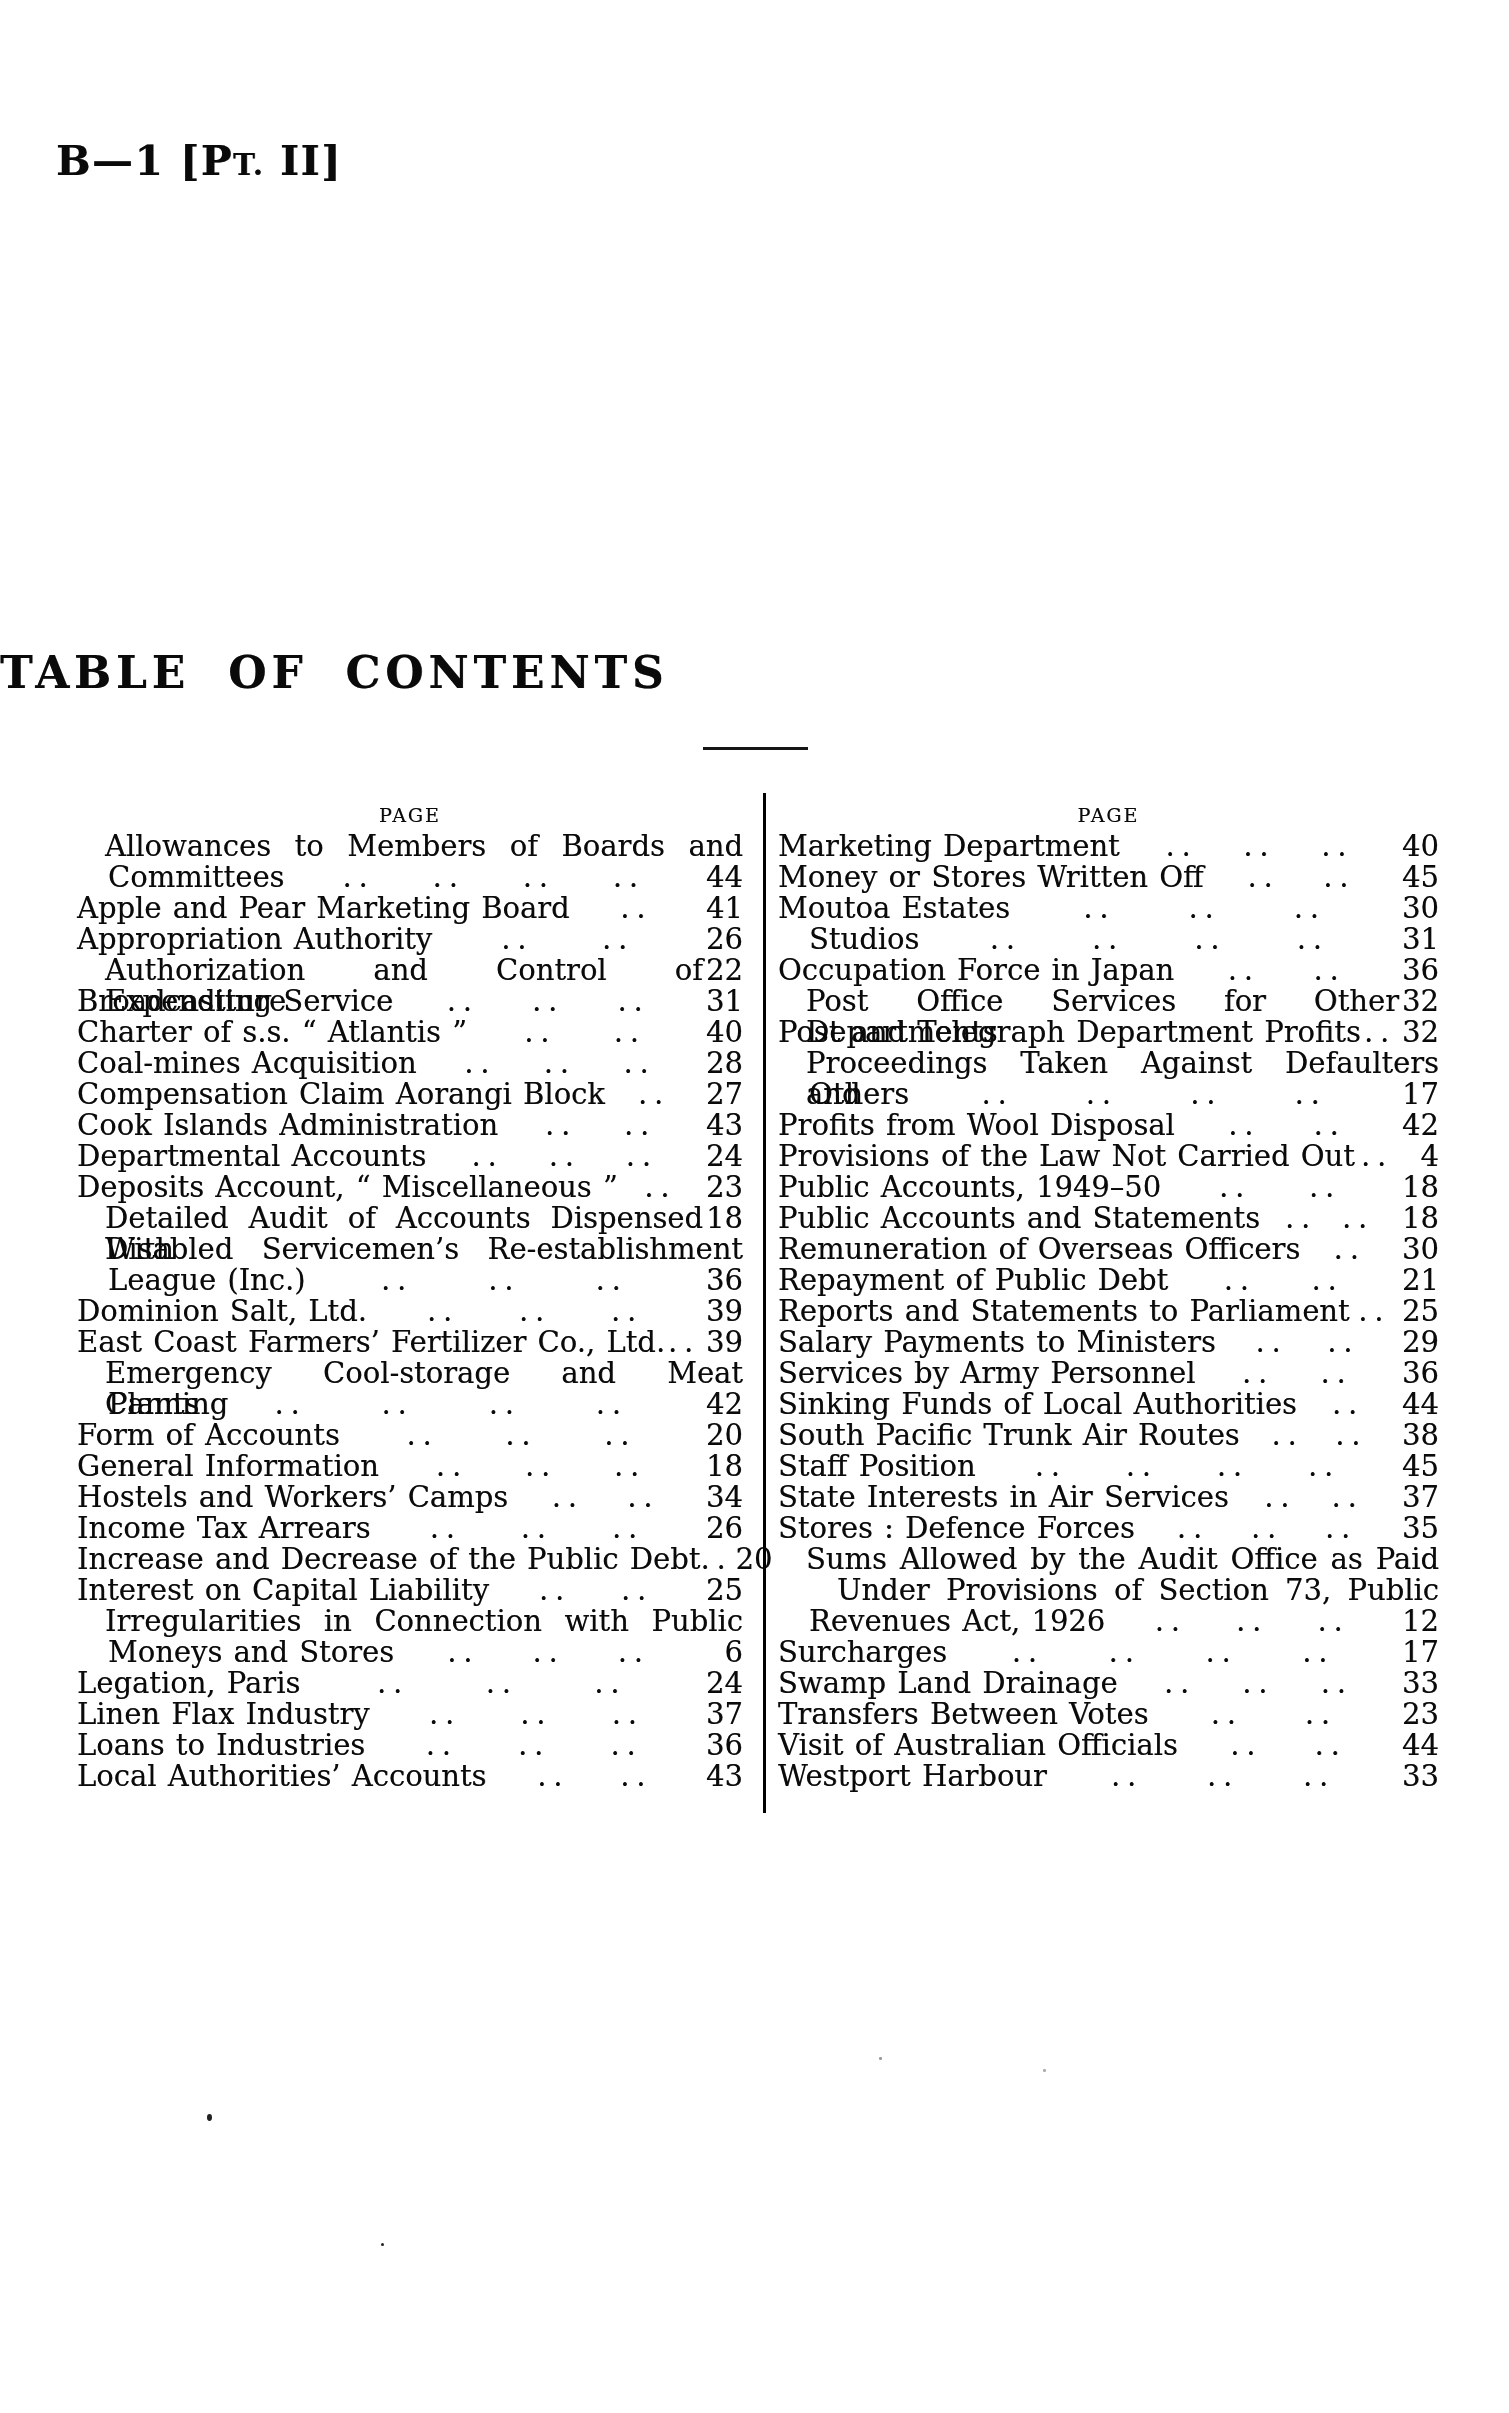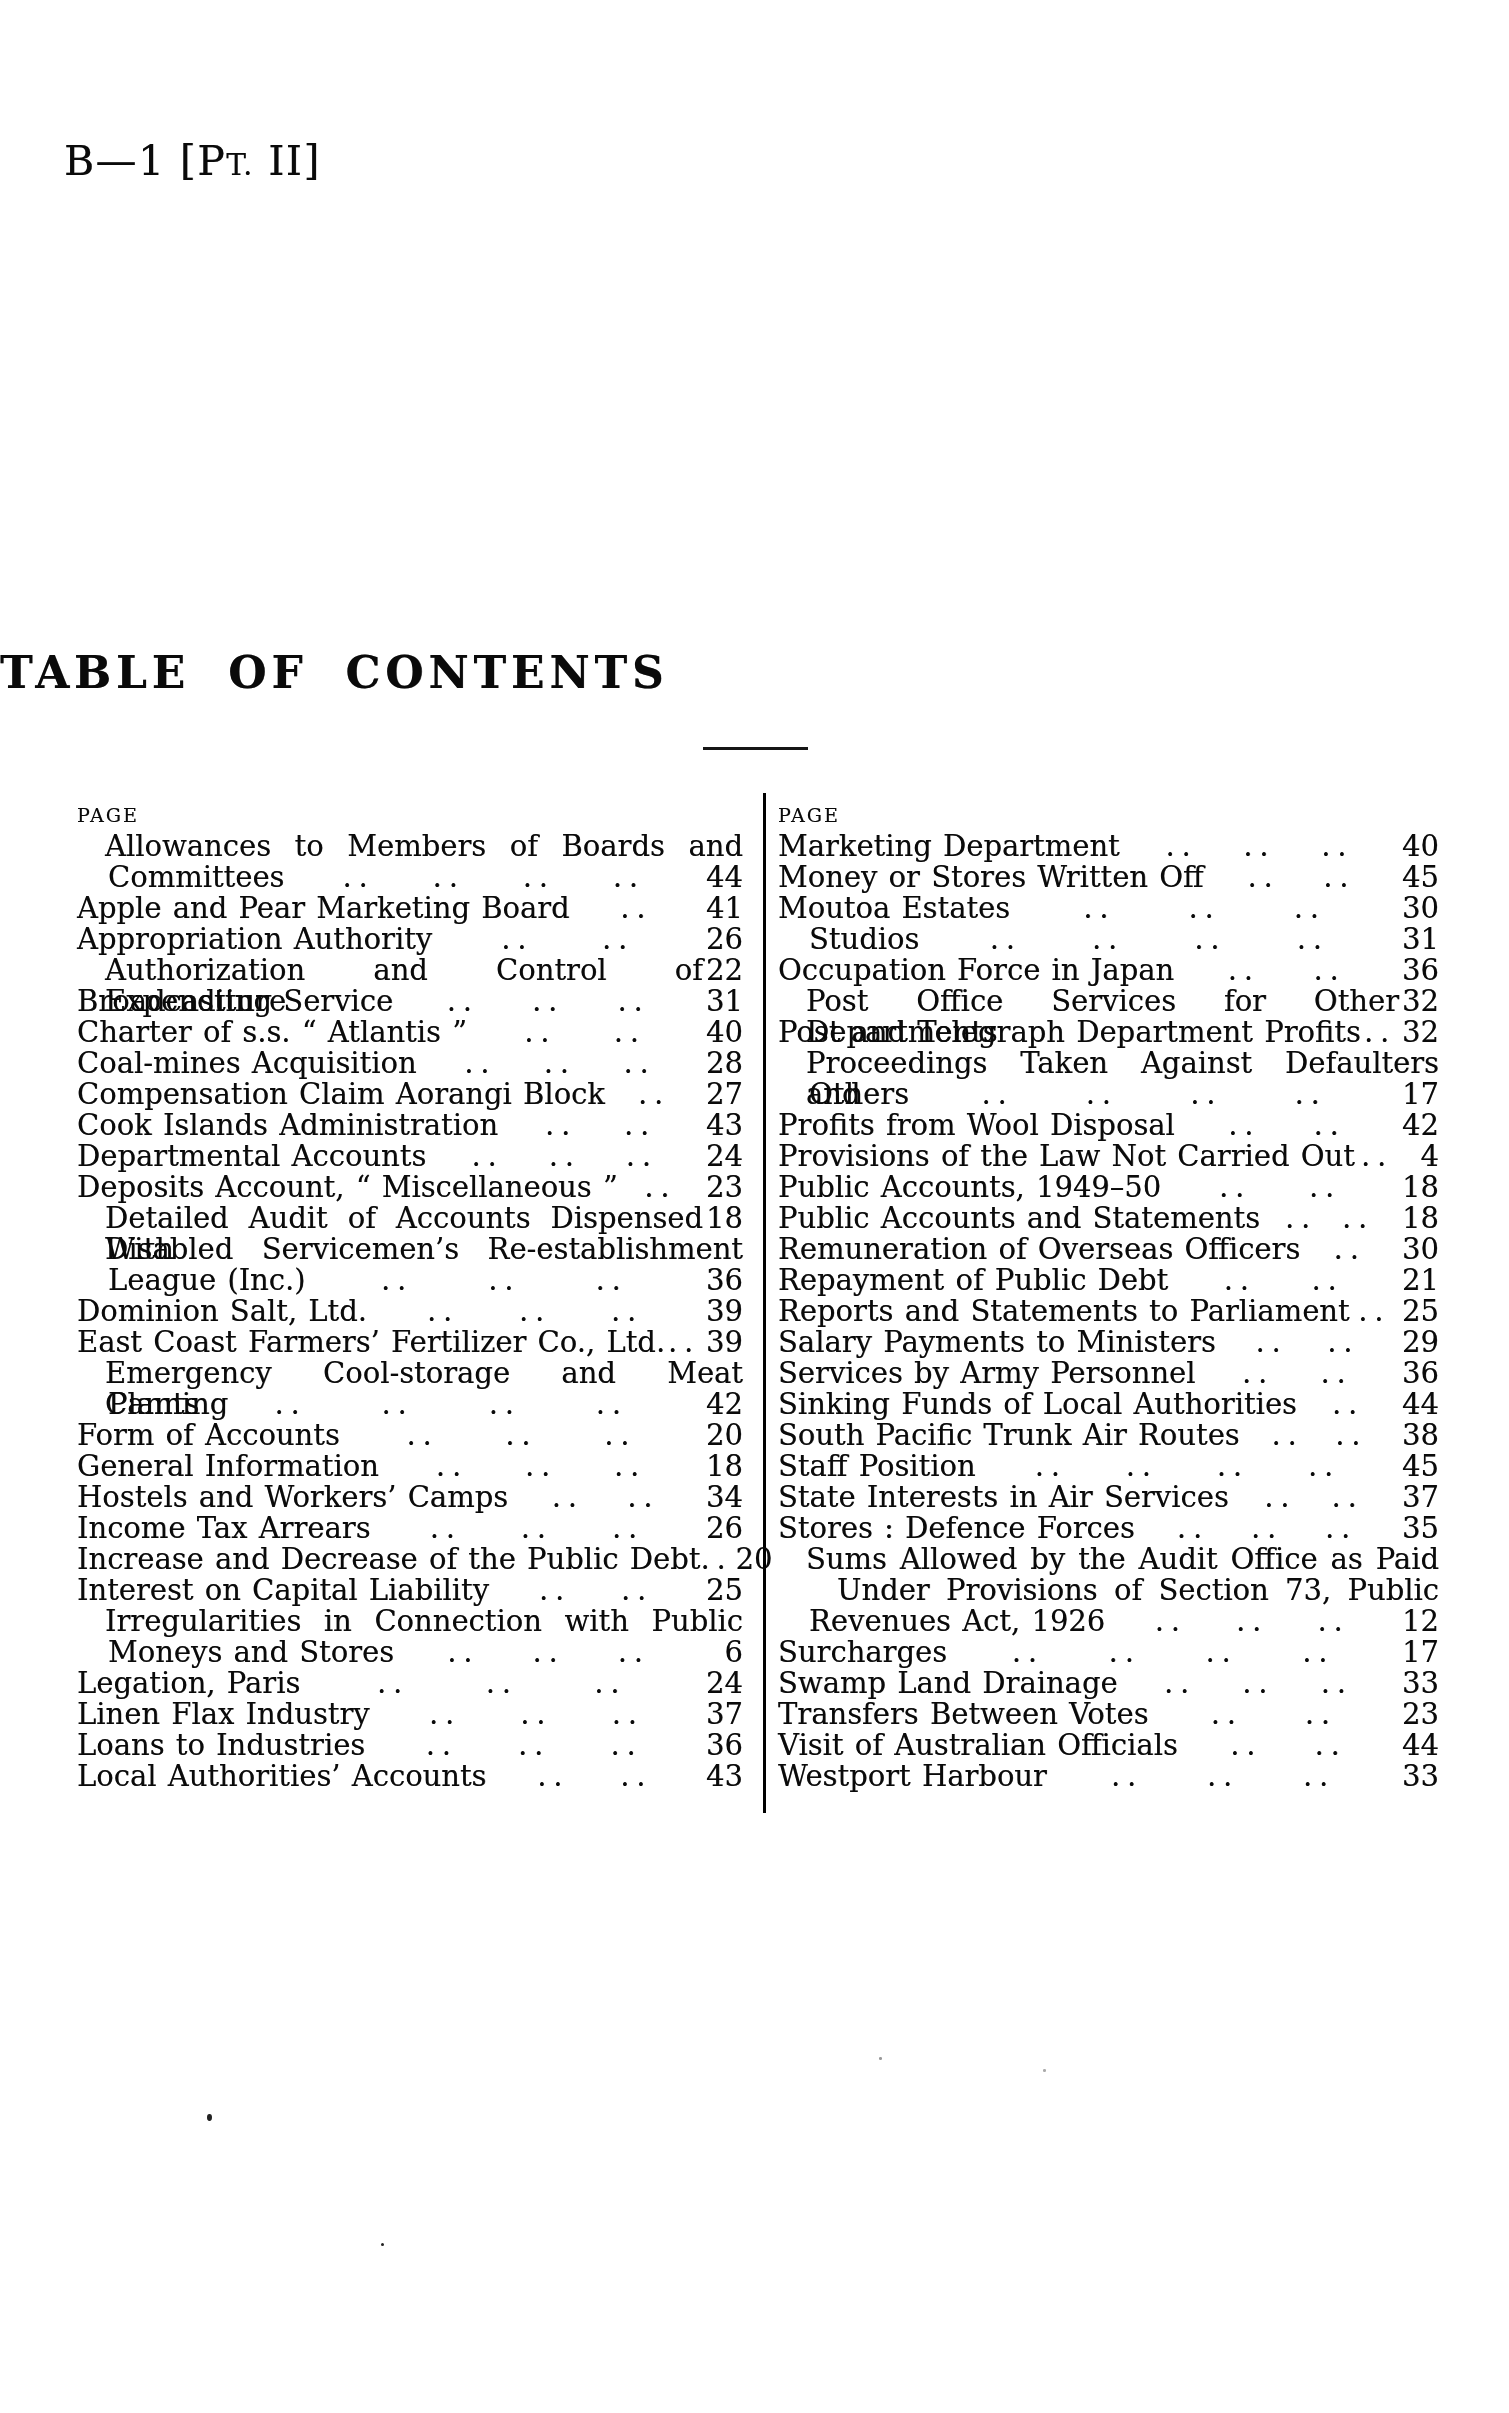--- a/index.html
+++ b/index.html
@@ -6,23 +6,24 @@
   .page{
     position:relative;
     width:1510px;height:2413px;
     background:#ffffff;
     color:#0a0a0a;
     font-family:"DejaVu Serif","Liberation Serif",serif;
     overflow:hidden;
     text-shadow:0.3px 0.3px 0 rgba(0,0,0,0.5);
   }
   .doc-header{
-    position:absolute;left:64px;top:141px;
+    position:absolute;left:56px;top:141px;
     font-size:41px;line-height:1;letter-spacing:1.4px;
     white-space:nowrap;
+    font-weight:bold;
   }
   .doc-header .sc{font-size:0.72em;}
   .title{
     position:absolute;left:0;right:0;top:651px;
     text-align:left;
     font-size:44px;font-weight:bold;line-height:1;
     letter-spacing:4.8px;word-spacing:18px;
     white-space:nowrap;
   }
   .title-rule{
@@ -33,21 +34,21 @@
     position:absolute;left:763px;top:793px;
     width:2.7px;height:1020px;background:#000;
   }
   .col{
     position:absolute;top:800px;
     font-size:29px;line-height:31px;word-spacing:2px;
   }
   .col-left{left:77px;width:666px;}
   .col-right{left:778px;width:661px;}
   .page-label{
-    text-align:left;font-size:19px;letter-spacing:2px;
+    text-align:center;font-size:19px;letter-spacing:2px;
     height:31px;line-height:31px;
   }
   .row{
     display:flex;align-items:baseline;
     height:31px;white-space:nowrap;
   }
   .row.ind{padding-left:31px;}
   .t{flex:0 0 auto;}
   .t.just{
     flex:1 1 auto;

